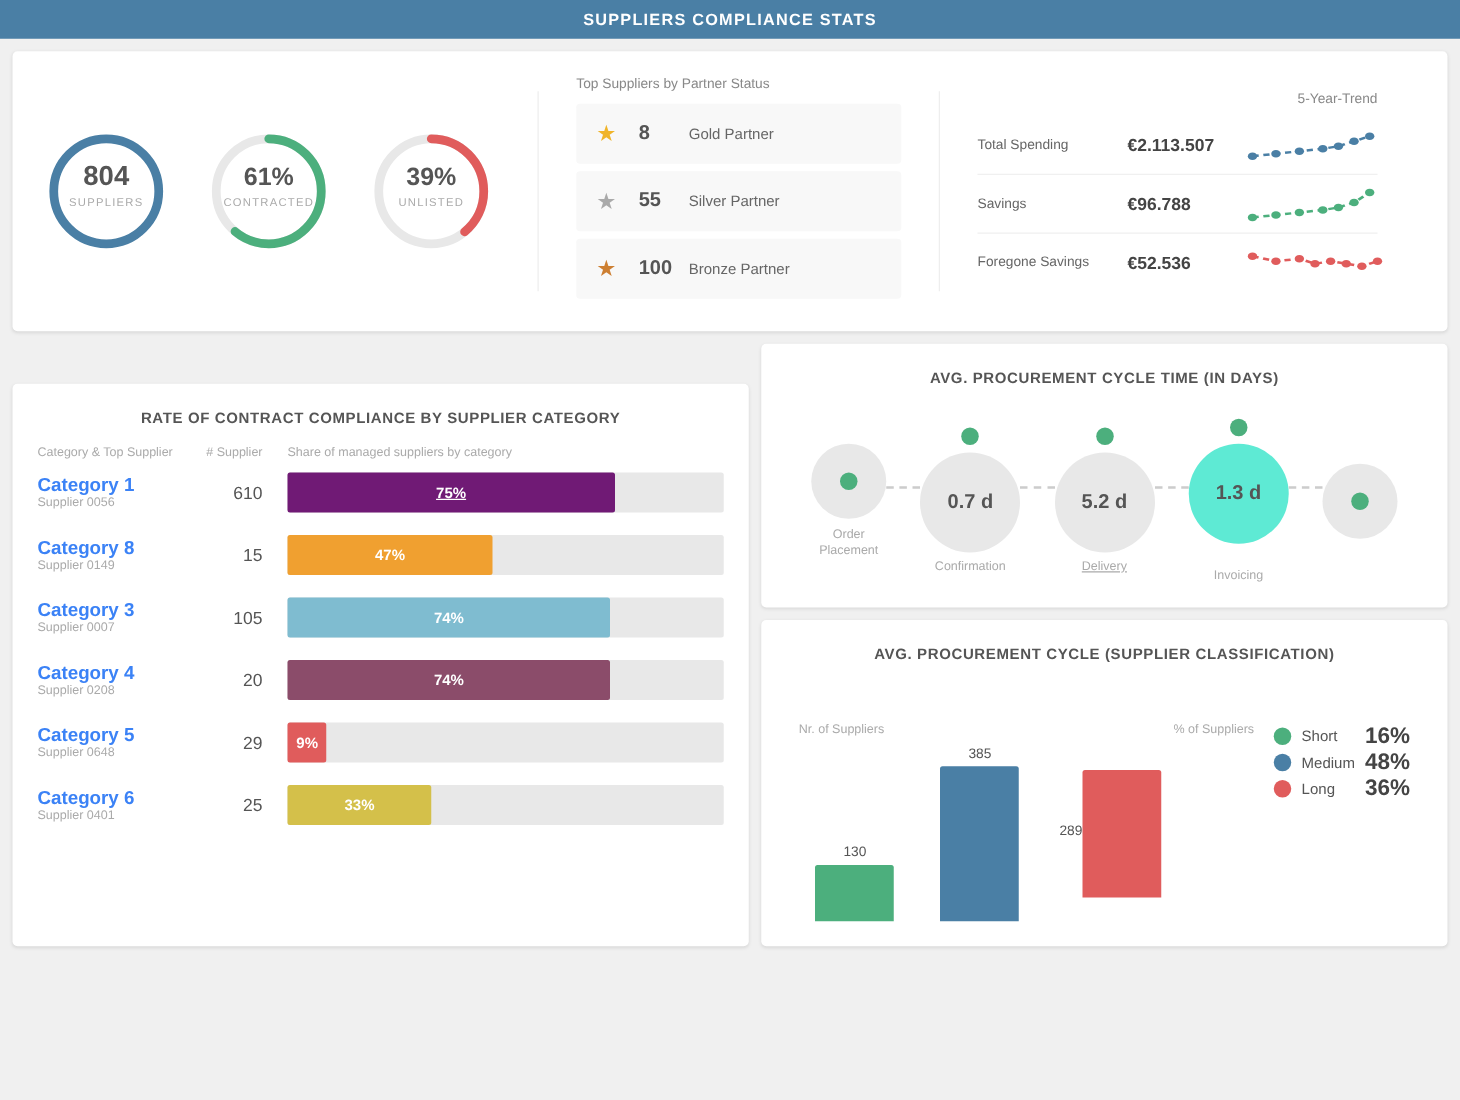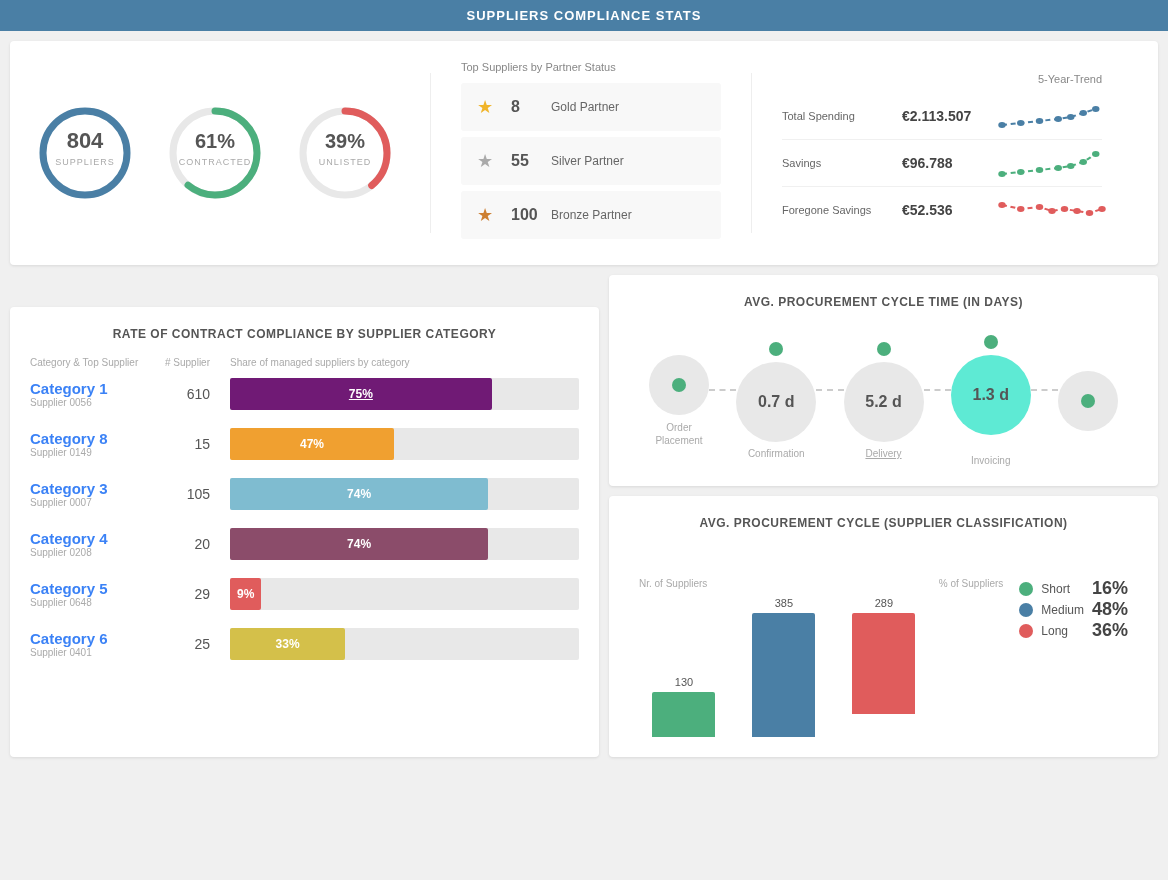--- a/index.html
+++ b/index.html
@@ -575,21 +575,21 @@
 
           <div id="class-bars-container" style="display:flex;align-items:flex-end;justify-content:space-around;height:140px;gap:10px;">
           <div style="display: flex; flex-direction: column; align-items: center; flex: 1 1 0%; justify-content: flex-end; height: 100%;">
     <div style="font-size:11px;color:#555;margin-bottom:4px;">130</div>
     <div style="width:70%;height:32.5%;background:#4caf7d;border-radius:2px 2px 0 0;"></div>
   </div>
               <div style="display: flex; flex-direction: column; align-items: center; flex: 1 1 0%; justify-content: flex-end; height: 100%;">
     <div style="font-size:11px;color:#555;margin-bottom:4px;">385</div>
     <div style="width:70%;height:96.25%;background:#4a7fa5;border-radius:2px 2px 0 0;"></div>
   </div>
-              <div style="display: flex; flex-direction: column; align-items: center; flex: 1 1 0%; height: 100%;">
+              <div style="display: flex; flex-direction: row; align-items: center; flex: 1 1 0%; justify-content: flex-end; height: 100%;">
     <div style="font-size:11px;color:#555;margin-bottom:4px;">289</div>
     <div style="width:70%;height:72.25%;background:#e05c5c;border-radius:2px 2px 0 0;"></div>
   </div>
             </div>
         </div>
 
         <div class="class-legend">
           <div style="font-size:10px;color:#aaa;margin-bottom:4px;">% of Suppliers</div>
 
           <div id="class-legend-items">

